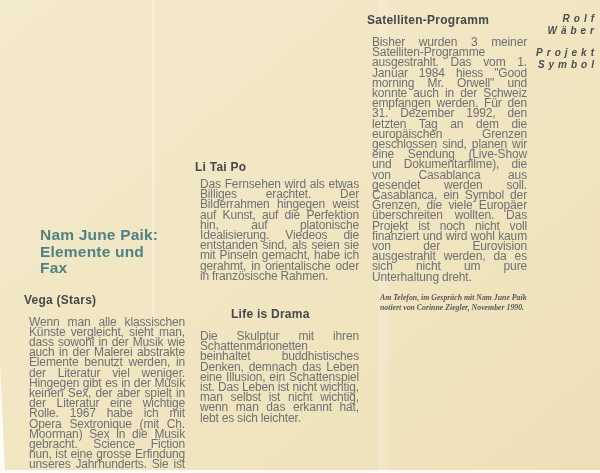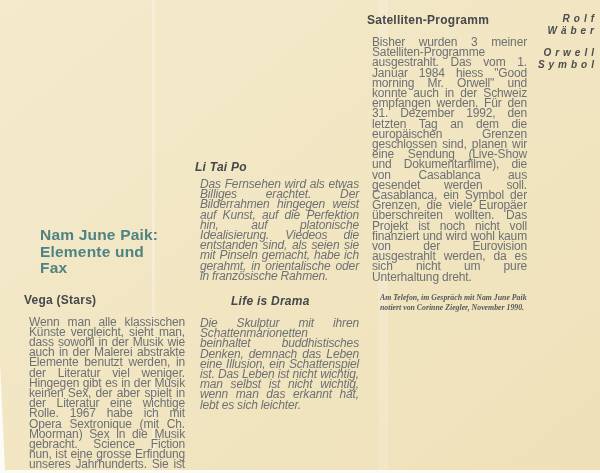--- a/index.html
+++ b/index.html
@@ -17,21 +17,21 @@
   .crease-1 { left: 152px; width: 3px; background: rgba(255,255,255,0.28); }
   .crease-2 { left: 378px; width: 10px; background: rgba(255,255,255,0.16); }
   .edge-bottom { position: absolute; left: 0; right: 0; bottom: 0; height: 3px; background: #fcfbf6; }
   .edge-left-wedge {
     position: absolute; left: 0; top: 362px; bottom: 2px; width: 5px;
     background: #fcfbf6; clip-path: polygon(0 0, 0 100%, 100% 100%);
   }
 
   .col { position: absolute; }
   .col-left   { left: 24px;  top: 211px; width: 166px; }
-  .col-middle { left: 195px; top: 160px; width: 169px; font-style: italic; }
+  .col-middle { left: 195px; top: 160px; width: 169px; }
   .col-right  { left: 367px; top: 13px;  width: 165px; }
 
   .page-title {
     color: #4f8282;
     font-weight: bold;
     font-size: 15.5px;
     line-height: 16.5px;
     letter-spacing: 0.2px;
     margin: 16px;
   }
@@ -46,21 +46,21 @@
     font-size: 12px;
     line-height: 10.2px;
     letter-spacing: -0.15px;
     word-spacing: -0.2px;
     color: #6e7173;
     text-align: justify;
     margin: 5px;
   }
   .mt-title-gap { margin-top: 9px; }
   .mt-para-gap  { margin-top: 10px; }
-  .mt-sec-gap   { margin-top: 13px; padding-left: 36px; }
+  .mt-sec-gap   { margin-top: 26px; padding-left: 36px; }
 
   .credit-note {
     font-family: "Liberation Serif", serif;
     font-style: italic;
     font-weight: bold;
     font-size: 7.8px;
     line-height: 10.5px;
     color: #55585a;
     margin: 11px 0 0 13px;
   }
@@ -109,20 +109,20 @@
 
   <div class="col col-right">
     <h2 class="sec-head">Satelliten-Programm</h2>
     <p class="body-text mt-para-gap">Bisher wurden 3 meiner Satelliten-Programme ausgestrahlt. Das vom 1. Januar 1984 hiess "Good morning Mr. Orwell" und konnte auch in der Schweiz empfangen werden. Für den 31. Dezember 1992, den letzten Tag an dem die europäischen Grenzen geschlossen sind, planen wir eine Sendung (Live-Show und Dokumentarfilme), die von Casablanca aus gesendet werden soll. Casablanca, ein Symbol der Grenzen, die viele Europäer überschreiten wollten. Das Projekt ist noch nicht voll finanziert und wird wohl kaum von der Eurovision ausgestrahlt werden, da es sich nicht um pure Unterhaltung dreht.</p>
     <p class="credit-note">Am Telefon, im Gespräch mit Nam June Paik notiert von Corinne Ziegler, November 1990.</p>
   </div>
 
   <div class="authors">
     <div class="author-name">Rolf</div>
     <div class="author-name">Wäber</div>
-    <div class="author-name author-gap">Orwell</div>
+    <div class="author-name author-gap">Projekt</div>
     <div class="author-name">Symbol</div>
   </div>
 
   <div class="edge-left-wedge"></div>
   <div class="edge-bottom"></div>
 
 </div>
 
 </body></html>

